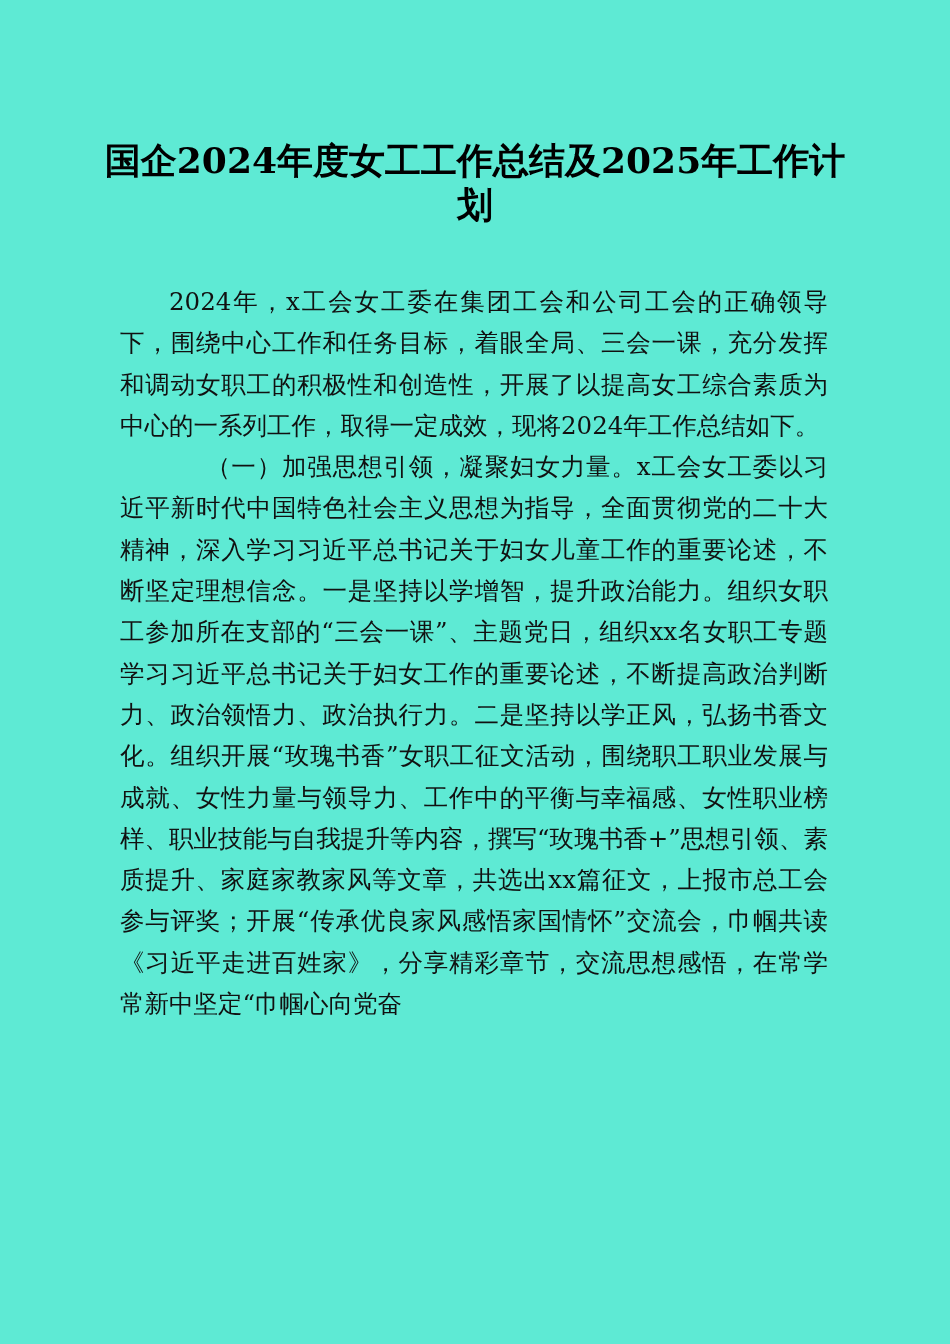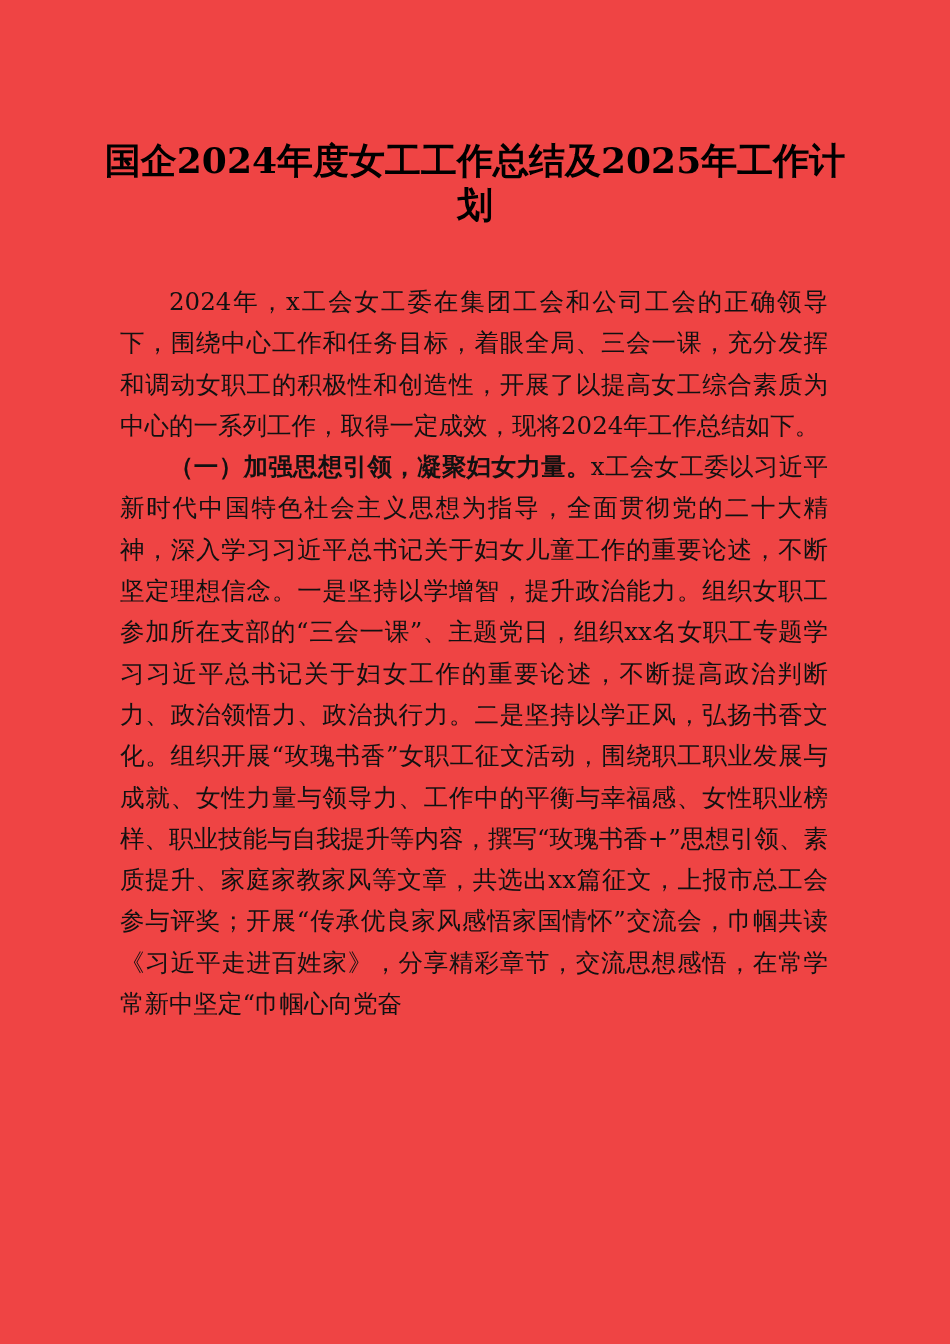--- a/index.html
+++ b/index.html
@@ -1,30 +1,30 @@
 <!DOCTYPE html>
 <html><head>
 <meta charset="utf-8">
 <style>
   html, body { margin: 0; padding: 0; background: #ffffff; }
   body { width: 950px; height: 1344px; position: relative; overflow: hidden; }
-  .page { position: absolute; left: 0; top: 0; width: 950px; height: 1344px; background: #ef4444; }
+  .page { position: absolute; left: 0; top: 0; width: 950px; height: 1344px; background: #5eead4; }
   .title {
     position: absolute; left: 100px; width: 750px; top: 138px;
     text-align: center; font-family: "DejaVu Serif", serif; font-weight: bold;
     font-size: 36px; line-height: 44px; color: #000; letter-spacing: 0px;
   }
   .body-text {
     position: absolute; left: 120px; width: 708px; top: 281px;
     font-family: "DejaVu Serif", serif; font-size: 24.5px; line-height: 41.3px;
     color: #111; text-align: justify; text-align-last: left;
   }
   .body-text p { margin: 0; text-indent: 49px; }
   .heading1 { font-family: "DejaVu Sans", sans-serif; }
-  .bold-lead { font-weight: bold; font-family: "DejaVu Serif", serif; }
+  .bold-lead { font-weight: normal; font-family: "DejaVu Serif", serif; margin-left: 37px; }
 </style>
 </head>
 <body>
 
 <div class="page">
   <div class="title">国企2024年度女工工作总结及2025年工作计划</div>
 
   <div class="body-text">
     <p>2024年，x工会女工委在集团工会和公司工会的正确领导下，围绕中心工作和任务目标，着眼全局、三会一课，充分发挥和调动女职工的积极性和创造性，开展了以提高女工综合素质为中心的一系列工作，取得一定成效，现将2024年工作总结如下。</p>
     <p><span class="bold-lead">（一）加强思想引领，凝聚妇女力量。</span><span>x工会女工委以习近平新时代中国特色社会主义思想为指导，全面贯彻党的二十大精神，深入学习习近平总书记关于妇女儿童工作的重要论述，不断坚定理想信念。一是坚持以学增智，提升政治能力。组织女职工参加所在支部的“三会一课”、主题党日，组织xx名女职工专题学习习近平总书记关于妇女工作的重要论述，不断提高政治判断力、政治领悟力、政治执行力。二是坚持以学正风，弘扬书香文化。组织开展“玫瑰书香”女职工征文活动，围绕职工职业发展与成就、女性力量与领导力、工作中的平衡与幸福感、女性职业榜样、职业技能与自我提升等内容，撰写“玫瑰书香+”思想引领、素质提升、家庭家教家风等文章，共选出xx篇征文，上报市总工会参与评奖；开展“传承优良家风感悟家国情怀”交流会，巾帼共读《习近平走进百姓家》，分享精彩章节，交流思想感悟，在常学常新中坚定“巾帼心向党奋</span></p>

